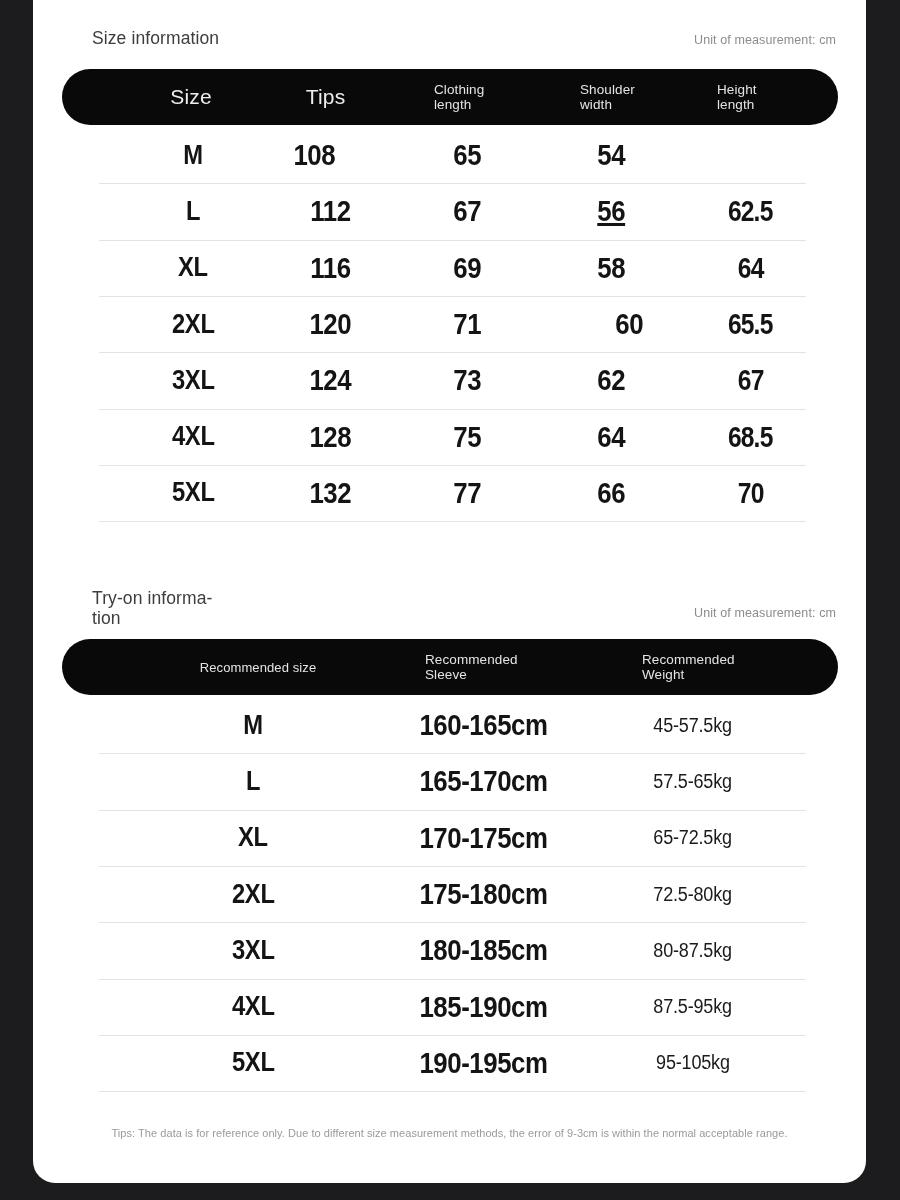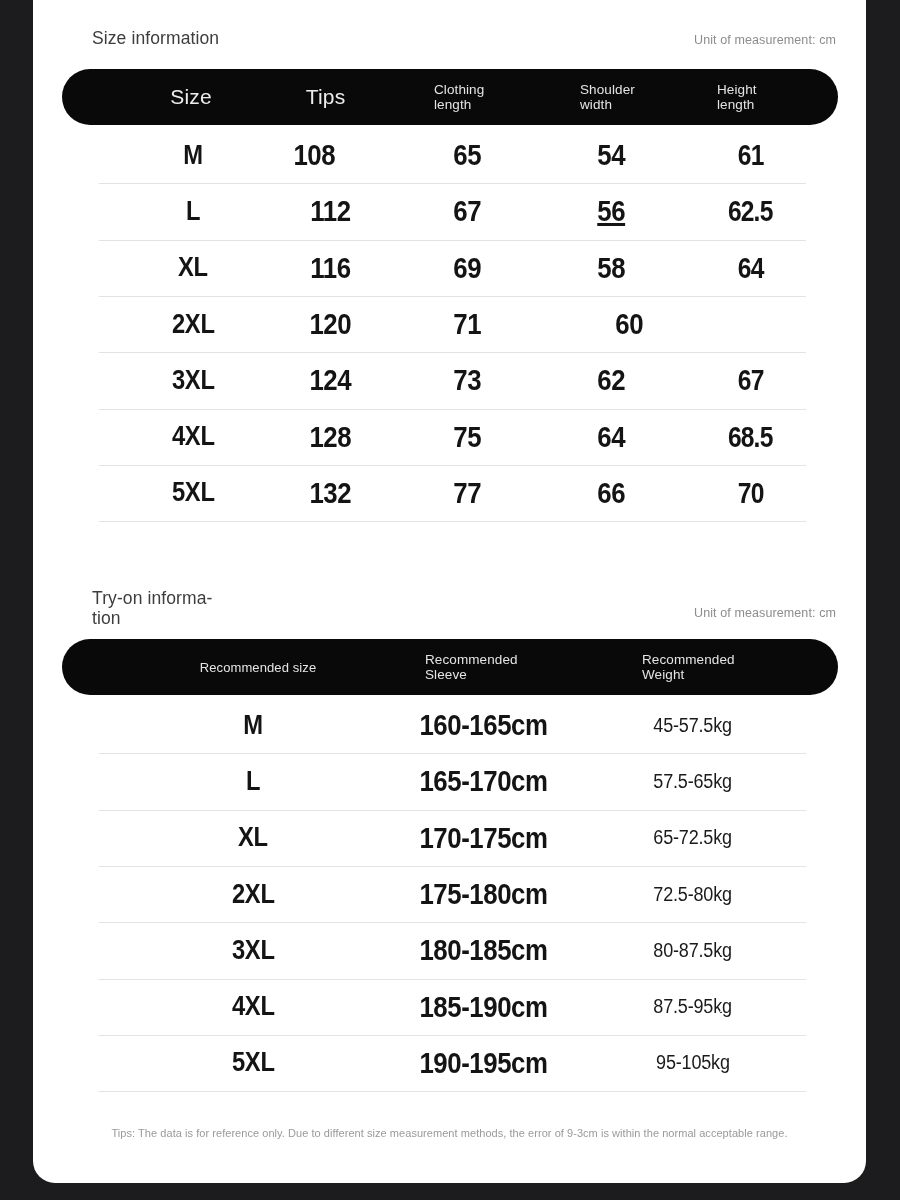--- a/index.html
+++ b/index.html
@@ -229,23 +229,20 @@
             </div>
             <div class="cell" style="left: 219px; width: 125px; top: 0px; height: 56.3px;">
               <span class="num">108</span>
             </div>
             <div class="cell" style="left: 374px; width: 120px; top: 0px; height: 56.3px;">
               <span class="num">65</span>
             </div>
             <div class="cell" style="left: 518px; width: 120px; top: 0px; height: 56.3px;">
               <span class="num">54</span>
             </div>
-            <div class="cell" style="left: 650px; width: 135px; top: 0px; height: 56.3px;">
-              <span class="num-wide">61</span>
-            </div>
           </div>
           <div class="row" style="top: 183.3px; height: 56.3px;">
             <div class="sep"></div>
             <div class="cell" style="left: 100px; width: 120px; top: 0px; height: 56.3px;">
               <span class="num-size">L</span>
             </div>
             <div class="cell" style="left: 235px; width: 125px; top: 0px; height: 56.3px;">
               <span class="num">112</span>
             </div>
             <div class="cell" style="left: 374px; width: 120px; top: 0px; height: 56.3px;">
@@ -282,20 +279,23 @@
               <span class="num-size">2XL</span>
             </div>
             <div class="cell" style="left: 235px; width: 125px; top: 0px; height: 56.3px;">
               <span class="num">120</span>
             </div>
             <div class="cell" style="left: 374px; width: 120px; top: 0px; height: 56.3px;">
               <span class="num">71</span>
             </div>
             <div class="cell" style="left: 536px; width: 120px; top: 0px; height: 56.3px;">
               <span class="num">60</span>
+            </div>
+            <div class="cell" style="left: 650px; width: 135px; top: 0px; height: 56.3px;">
+              <span class="num-wide">65.5</span>
             </div>
           </div>
           <div class="row" style="top: 352.2px; height: 56.3px;">
             <div class="sep"></div>
             <div class="cell" style="left: 100px; width: 120px; top: 0px; height: 56.3px;">
               <span class="num-size">3XL</span>
             </div>
             <div class="cell" style="left: 235px; width: 125px; top: 0px; height: 56.3px;">
               <span class="num">124</span>
             </div>

